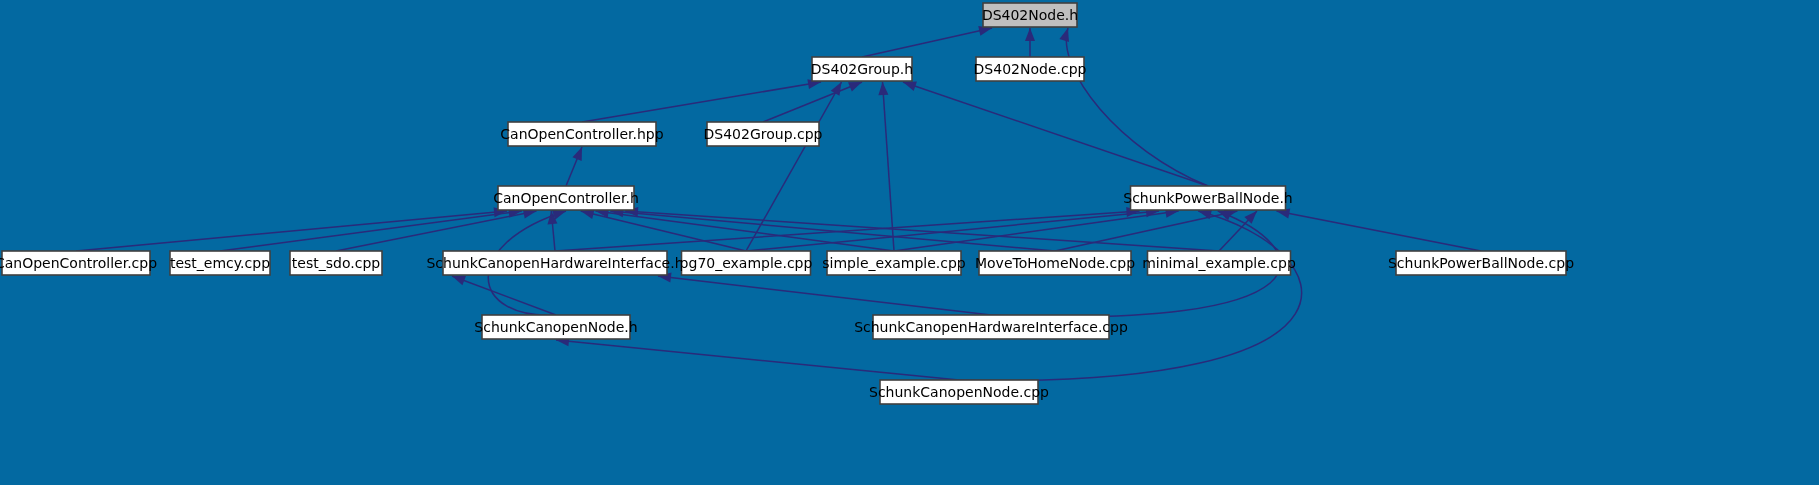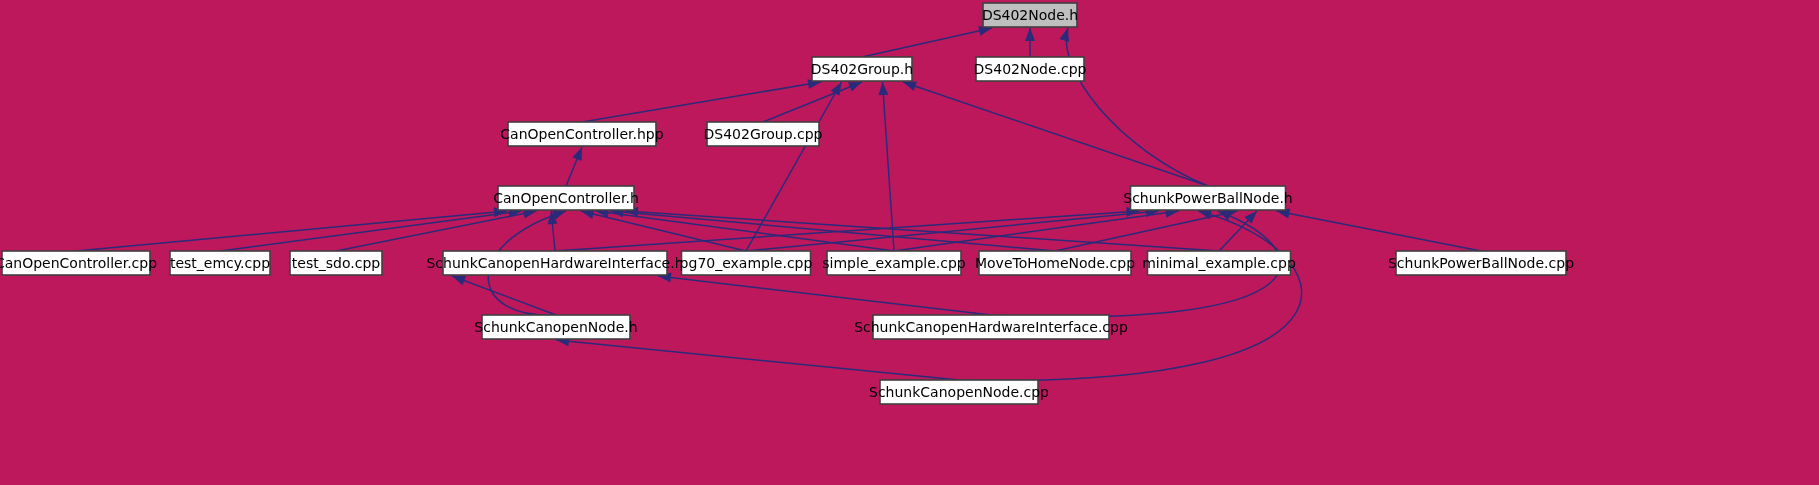--- a/index.html
+++ b/index.html
@@ -1,18 +1,18 @@
 <!DOCTYPE html>
 <html><head>
 <meta charset="utf-8">
 <title>Include dependency graph</title>
 <style>
   html,body{margin:0;padding:0;background:#ffffff;}
   body{font-family:"DejaVu Sans","Liberation Sans",sans-serif;}
-  #graph-wrap{position:relative;width:1819px;height:485px;background:#be185d;overflow:hidden;}
+  #graph-wrap{position:relative;width:1819px;height:485px;background:#0369a1;overflow:hidden;}
   svg#depgraph{display:block;width:1819px;height:485px;}
   .node-box{fill:#ffffff;stroke:#404040;stroke-width:1.6;}
   .node-box.root{fill:#bfbfbf;stroke:#404040;stroke-width:1.6;}
   .node-label{font-family:"DejaVu Sans","Liberation Sans",sans-serif;font-size:14px;fill:#000000;
               text-anchor:middle;dominant-baseline:middle;}
   .edge{fill:none;stroke:#2a2a7a;stroke-width:1.5;}
   .arrowhead{fill:#2a2a7a;stroke:none;}
 </style>
 </head>
 <body>

